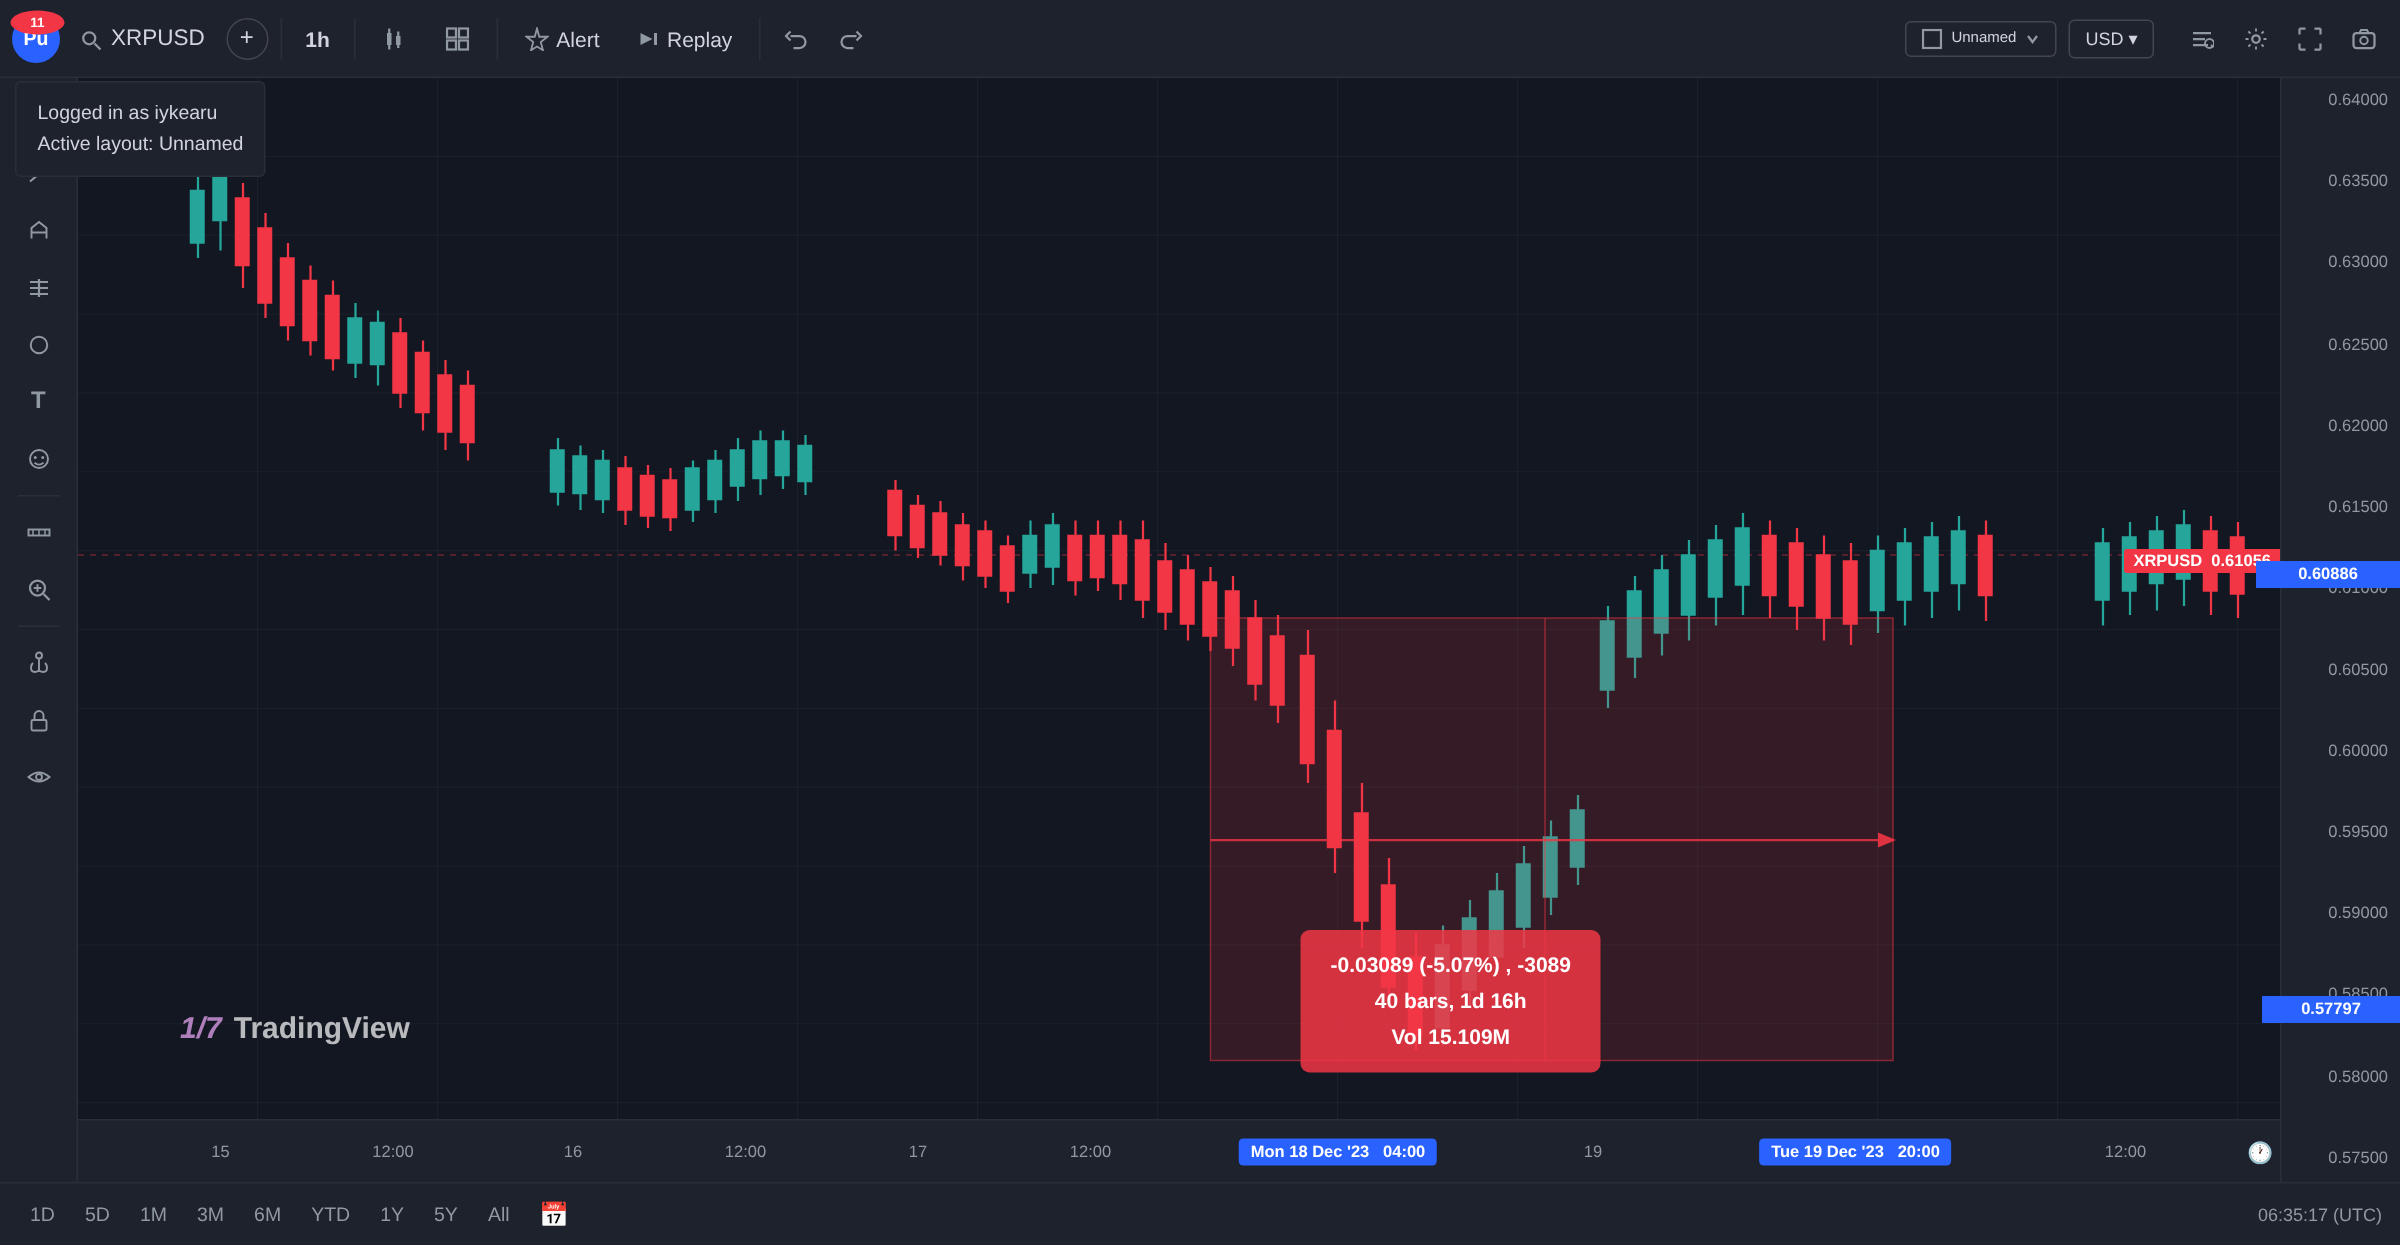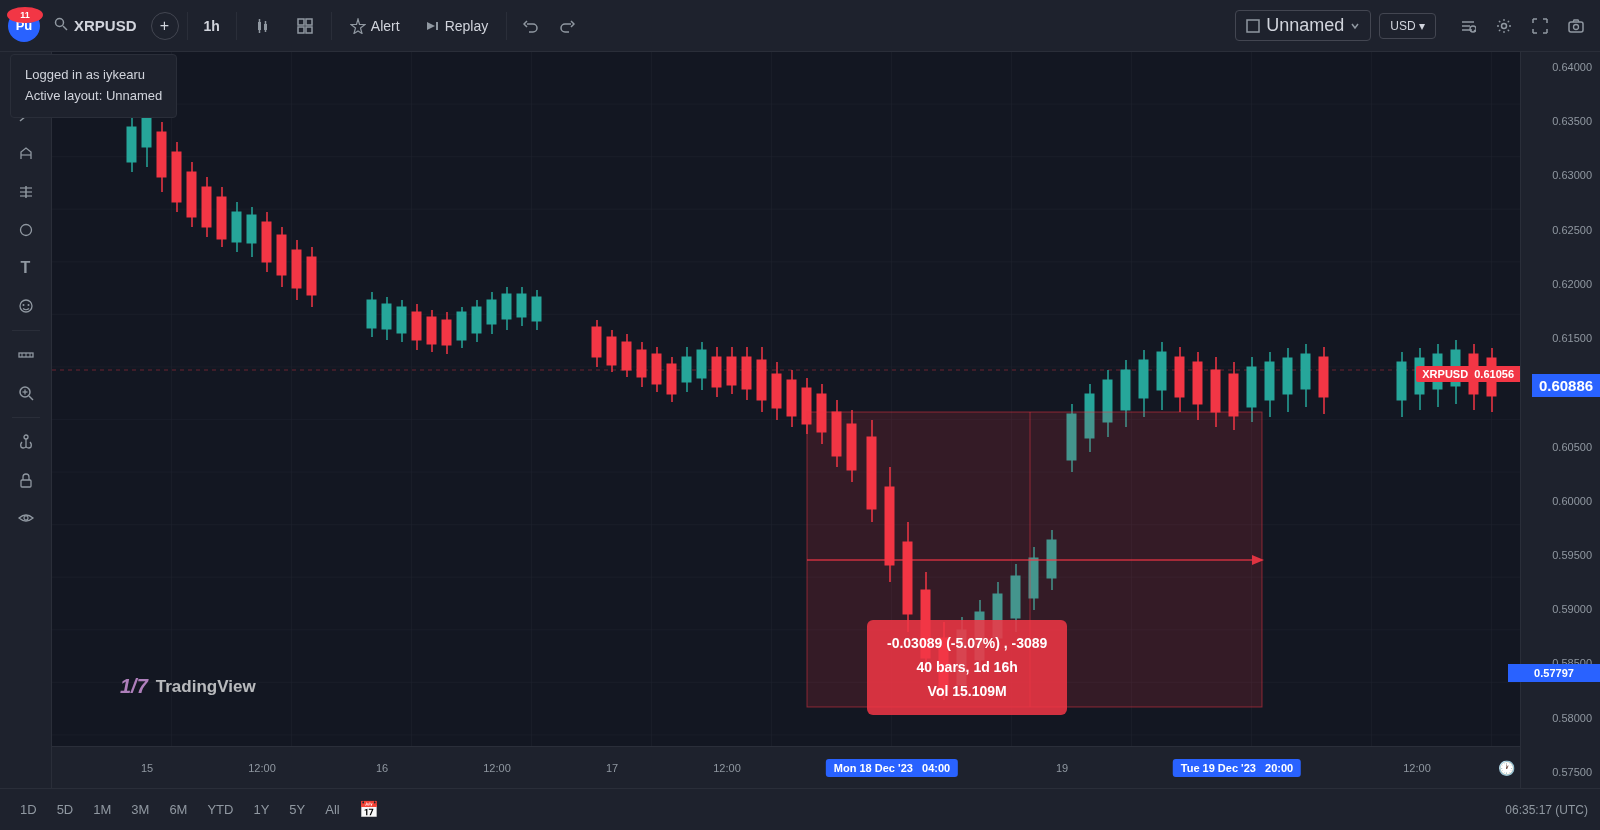--- a/index.html
+++ b/index.html
@@ -39,27 +39,27 @@
       white-space: nowrap;
     }
     .toolbar-divider {
       width: 1px;
       height: 28px;
       background: #2a2e39;
       margin: 0 4px;
     }
     .symbol-btn {
       display: flex;
-      align-items: flex-start;
+      align-items: flex-end;
       gap: 6px;
       padding: 4px 10px;
       border-radius: 4px;
       cursor: pointer;
       font-size: 15px;
-      font-weight: 700;
+      font-weight: 400;
       color: #d1d4dc;
       background: transparent;
       border: none;
     }
     .add-btn {
       width: 28px; height: 28px;
       border-radius: 50%;
       border: 1px solid #434651;
       background: transparent;
       cursor: pointer;
@@ -77,21 +77,21 @@
       font-weight: 600;
       cursor: pointer;
     }
     .layout-selector {
       display: flex;
       align-items: center;
       gap: 6px;
       padding: 4px 10px;
       border-radius: 4px;
       cursor: pointer;
-      font-size: 18px;
+      font-size: 10px;
       color: #d1d4dc;
       border: 1px solid #434651;
       background: transparent;
       margin-left: auto;
     }
     .avatar {
       width: 32px; height: 32px;
       border-radius: 50%;
       background: #2962ff;
       display: flex; align-items: center; justify-content: center;
@@ -760,33 +760,33 @@
       <div class="price-label">0.58000</div>
       <div class="price-label">0.57500</div>
     </div>
 
     <div style="position:absolute; right:80px; top:314px; display:flex; align-items:flex-start; z-index:20;">
       <div style="background:#f23645; color:#fff; padding:2px 6px; font-size:11px; font-weight:600; border-radius:2px 0 0 2px;">
         XRPUSD&nbsp;&nbsp;0.61056
       </div>
     </div>
     <div style="position:absolute; right:0; top:322px; display:flex; align-items:center; z-index:20;">
-      <div style="background:#2962ff; color:#fff; padding:3px 6px; font-size:15px; font-weight:600; width:68px; text-align:center;">
+      <div style="background:#2962ff; color:#fff; padding:3px 6px; font-size:11px; font-weight:600; width:96px; text-align:center;">
         0.60886
       </div>
     </div>
     <div style="position:absolute; right:0; top:612px; display:flex; align-items:center; z-index:20;">
       <div style="background:#2962ff; color:#fff; padding:3px 6px; font-size:11px; font-weight:600; width:92px; text-align:center;">
         0.57797
       </div>
     </div>
 
     <div class="tv-logo">
       <span style="font-size:20px; font-weight:900; color:#f0abfc; font-style:italic;">1/7</span>
-      <span style="font-size:17px; font-weight:600; color:#fff;">TradingView</span>
+      <span style="font-size:20px; font-weight:600; color:#fff;">TradingView</span>
     </div>
 
     <div class="time-axis" style="position:absolute; bottom:0; left:0; right:80px;">
       <div class="time-label" style="left:95px;">15</div>
       <div class="time-label" style="left:210px;">12:00</div>
       <div class="time-label" style="left:330px;">16</div>
       <div class="time-label" style="left:445px;">12:00</div>
       <div class="time-label" style="left:560px;">17</div>
       <div class="time-label" style="left:675px;">12:00</div>
 

